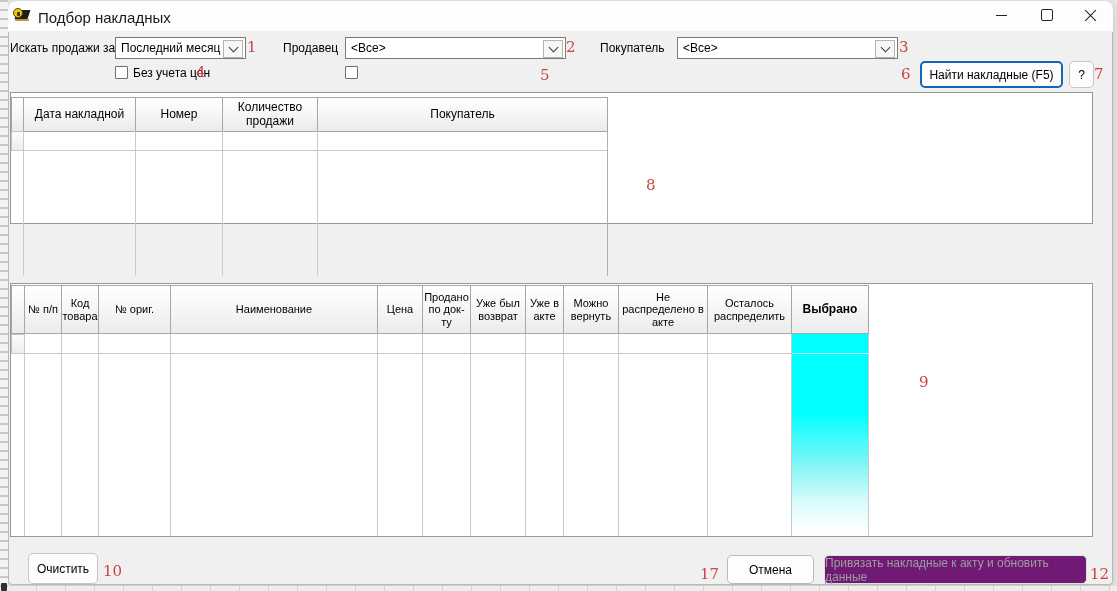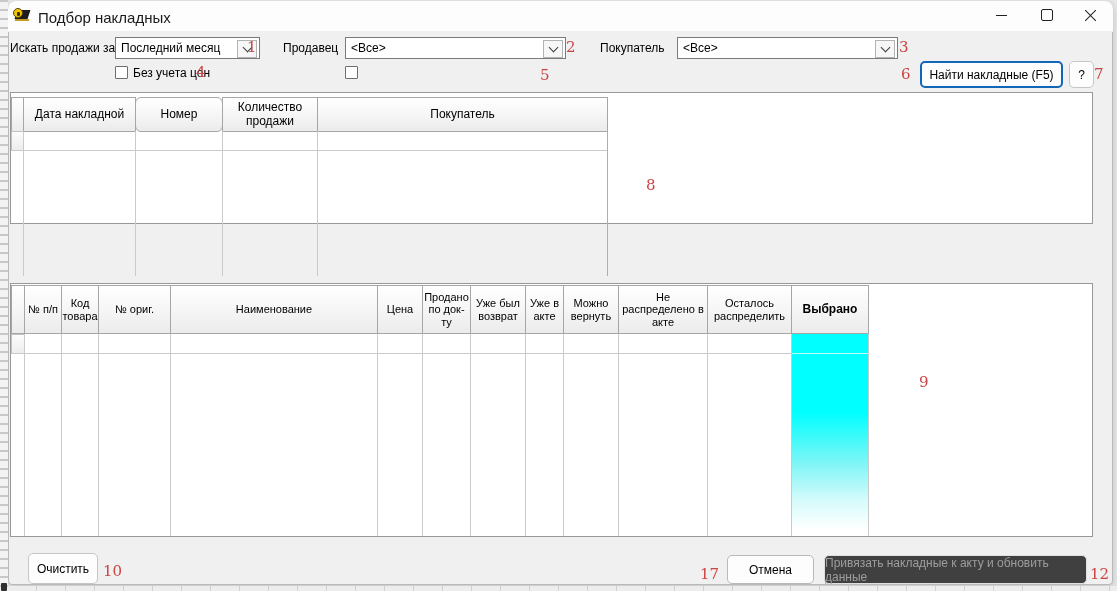--- a/index.html
+++ b/index.html
@@ -36,21 +36,21 @@
   .lbl{font-size:12px;}
   .combo{background:#fff;border:1px solid #7a7a7a;height:22px;}
   .combo .val{position:absolute;left:5px;top:3px;font-size:12px;white-space:nowrap;}
   .combo .arrowbox{position:absolute;right:2px;top:2px;width:18px;height:16px;background:#f7f7f7;border:1px solid #b3b3b3;
                    display:flex;align-items:center;justify-content:center;}
   .chev{width:6px;height:6px;border-left:1px solid #3c3c3c;border-bottom:1px solid #3c3c3c;transform:rotate(-45deg);margin-top:-3px;}
   .cb-box{width:13px;height:13px;background:#fff;border:1px solid #6e6e6e;border-radius:1px;}
   .btn{display:flex;align-items:center;justify-content:center;background:#fdfdfd;border:1px solid #c6c6c6;border-radius:5px;
        font-size:12px;color:#000;}
   .btn-default{border:2px solid #1266b8;}
-  .btn-disabled{background:#404040;border:1px solid #e0e0e0;color:#9d9d9d;}
+  .btn-disabled{background:#701a75;border:1px solid #e0e0e0;color:#9d9d9d;}
   
   .grid{background:#fff;border:1px solid #989898;}
   .hc{position:absolute;box-sizing:border-box;background:linear-gradient(#ffffff,#f5f5f5 55%,#ebebeb);
       border:1px solid #a6a6a6;display:flex;align-items:center;justify-content:center;text-align:center;
       font-size:11px;line-height:1.15;overflow:hidden;padding:0 1px;}
   .hc-12{font-size:12px;}
   .hc-bold{font-weight:bold;font-size:12px;}
   .vl{position:absolute;width:1px;background:#cacaca;}
   .hl{position:absolute;height:1px;background:#cacaca;}
   .selcell{position:absolute;background:linear-gradient(#fcfcfc,#ededed);border:1px solid #c2c2c2;box-sizing:border-box;}
@@ -83,21 +83,21 @@
     <div class="glyph-min"></div>
   </div>
   <div class="abs winbtn" style="left:1024px;">
     <div class="glyph-max"></div>
   </div>
   <div class="abs winbtn" style="left:1068px;width:45px;">
     <div class="glyph-close"></div>
   </div>
 
   <div class="abs lbl" style="left:10px;top:41px;">Искать продажи за</div>
-  <div class="abs combo" style="left:115px;top:37px;width:145px;">
+  <div class="abs combo" style="left:115px;top:37px;width:131px;">
     <div class="val">Последний месяц</div>
     <div class="arrowbox">
         <div class="chev"></div>
       </div>
   </div>
 
   <div class="abs lbl" style="left:283px;top:41px;">Продавец</div>
   <div class="abs combo" style="left:345px;top:37px;width:221px;">
     <div class="val">&lt;Все&gt;</div>
     <div class="arrowbox">
@@ -118,21 +118,21 @@
 
   <div class="abs cb-box" style="left:345px;top:66px;"></div>
 
   <div class="abs btn btn-default" style="left:920px;top:61px;width:143px;height:27px;">Найти накладные (F5)</div>
   <div class="abs btn" style="left:1069px;top:61px;width:25px;height:27px;">?</div>
 
   <div class="abs grid" style="left:10px;top:92px;width:1083px;height:132px;">
 
     <div class="hc hc-12" style="left:0;top:4px;width:13px;height:35px;"></div>
     <div class="hc hc-12" style="left:12px;top:4px;width:113px;height:35px;">Дата накладной</div>
-    <div class="hc hc-12" style="left:124px;top:4px;width:88px;height:35px;border-radius:6px;">Номер</div>
+    <div class="hc hc-12" style="left:124px;top:4px;width:88px;height:35px;">Номер</div>
     <div class="hc hc-12" style="left:211px;top:4px;width:96px;height:35px;">Количество продажи</div>
     <div class="hc hc-12" style="left:306px;top:4px;width:291px;height:35px;">Покупатель</div>
 
     <div class="selcell" style="left:0;top:38px;width:13px;height:20px;"></div>
     <div class="hl" style="left:0;top:57px;width:597px;"></div>
     <div class="vl" style="left:12px;top:38px;height:145px;"></div>
     <div class="vl" style="left:124px;top:38px;height:145px;"></div>
     <div class="vl" style="left:211px;top:38px;height:145px;"></div>
     <div class="vl" style="left:306px;top:38px;height:145px;"></div>
     <div class="vl" style="left:596px;top:38px;height:145px;background:#aeaeae;"></div>

